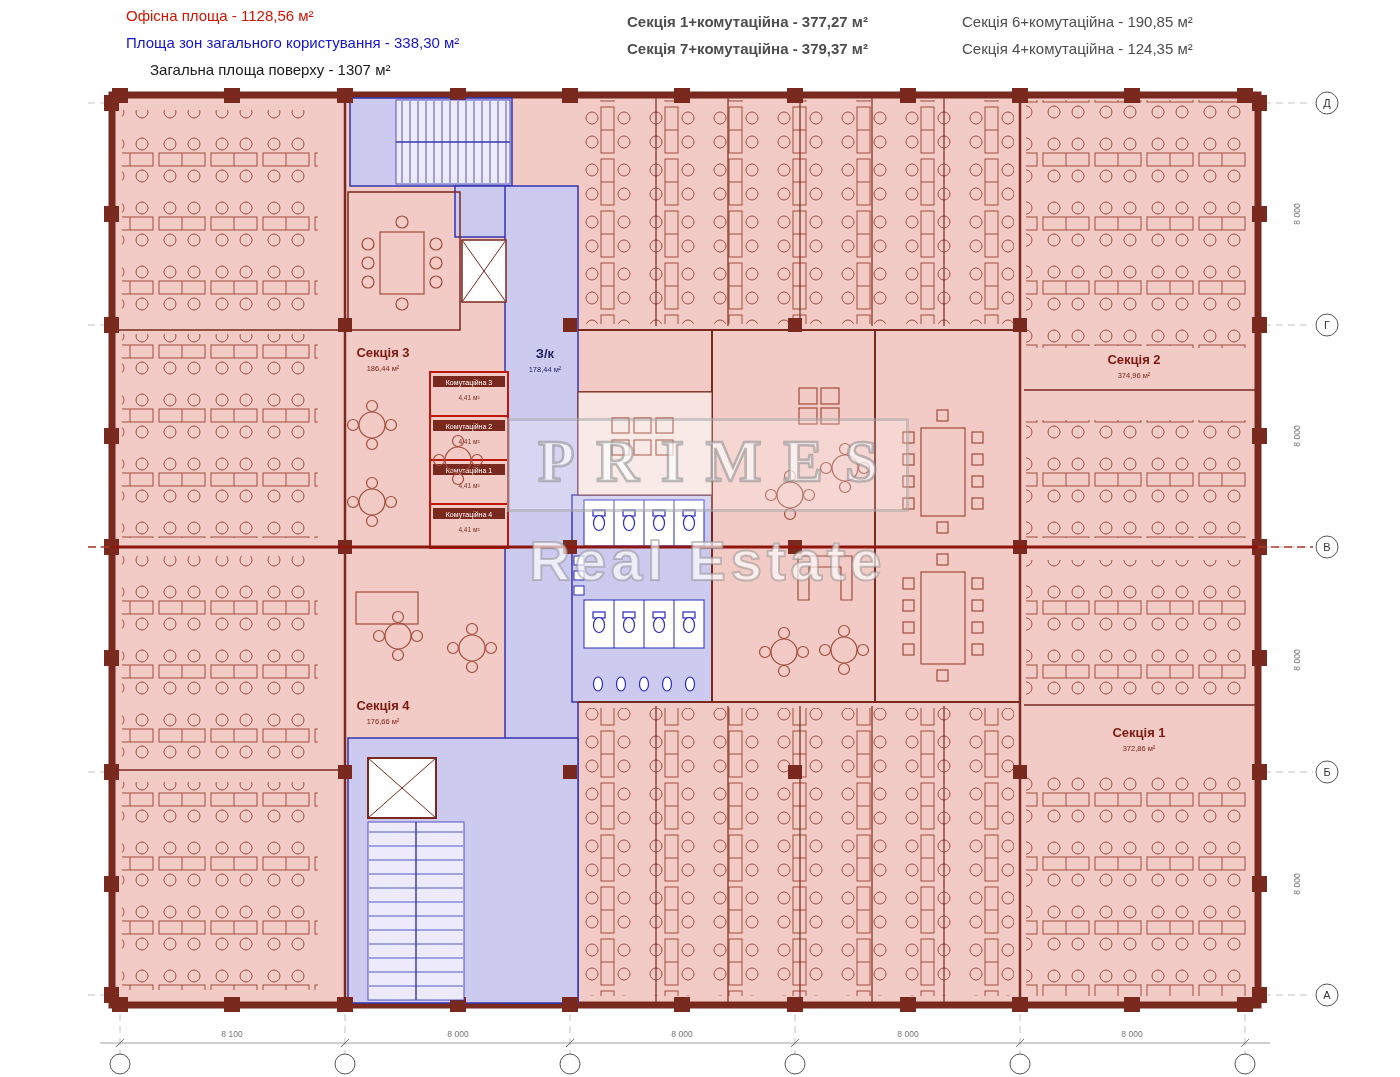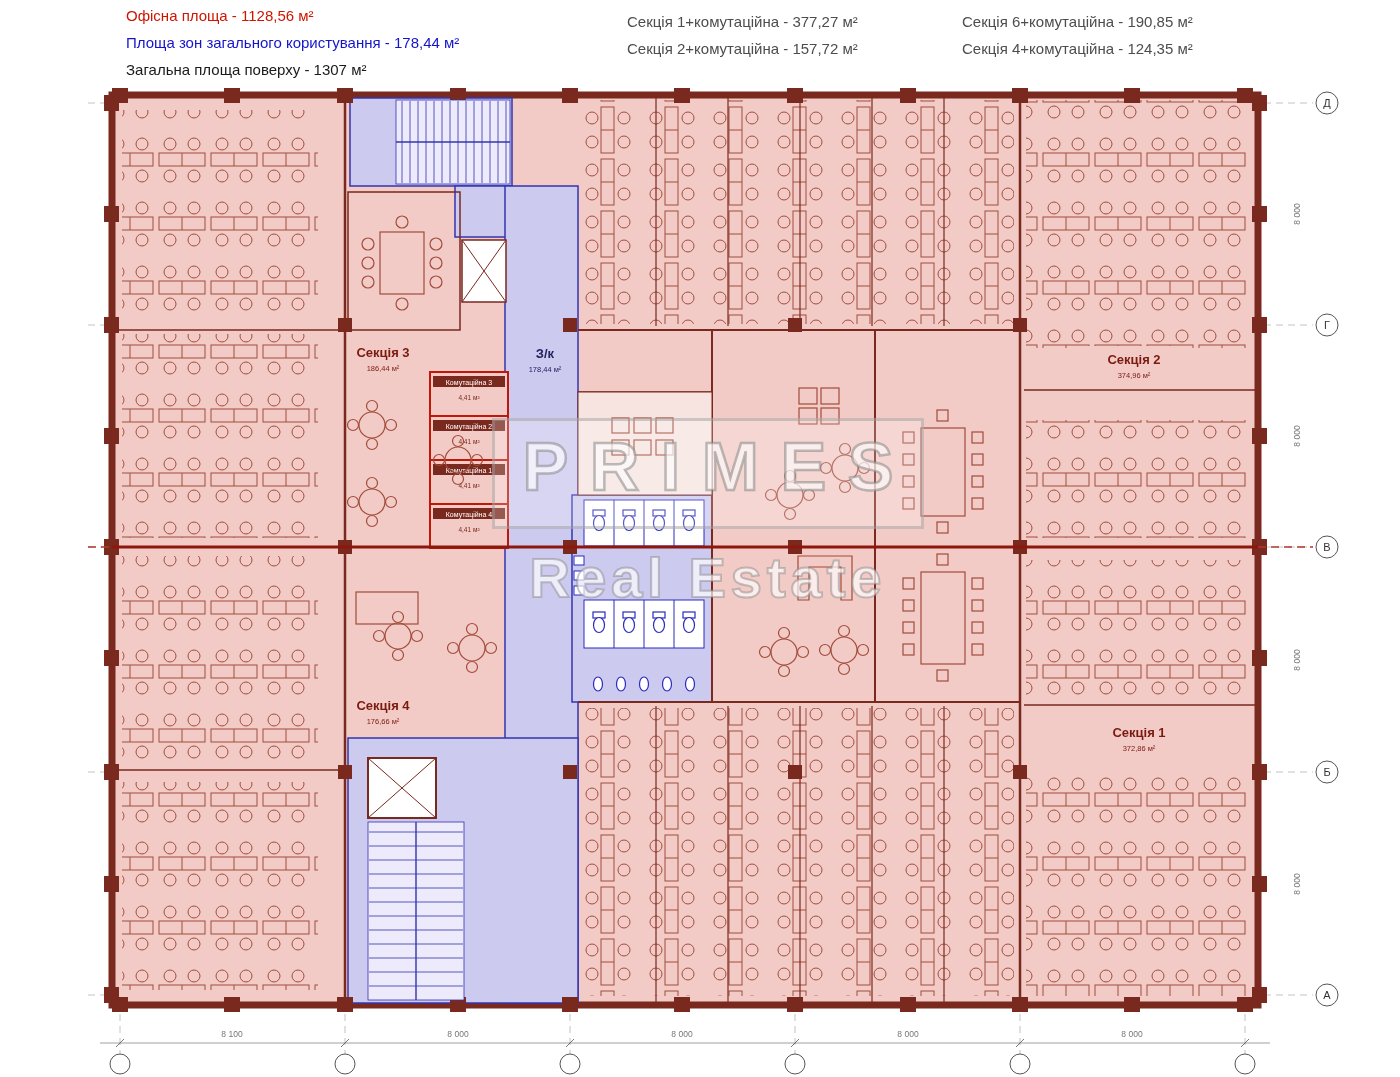--- a/index.html
+++ b/index.html
@@ -5,29 +5,29 @@
   * { margin:0; padding:0; box-sizing:border-box; }
   html,body { background:#fff; }
   body { font-family:"Liberation Sans", sans-serif; }
   .page { position:relative; width:1400px; height:1077px; background:#fff; overflow:hidden; }
   svg.plan { position:absolute; left:0; top:0; font-family:"Liberation Sans", sans-serif; }
 
   .hdr { position:absolute; font-size:15px; line-height:27px; white-space:nowrap; }
   .hdr-left  { left:126px; top:2px; }
   .hdr-left .l1 { color:#cf1500; }
   .hdr-left .l2 { color:#1414cf; }
-  .hdr-left .l3 { color:#1a1a1a; }
-  .hdr-mid   { left:627px; top:8px; color:#4d4d4d; }
+  .hdr-left .l3 { color:#1a1a1a;margin-left:24px; }
+  .hdr-mid   { left:627px; top:8px; color:#4d4d4d;font-weight:bold; }
   .hdr-right { left:962px; top:8px; color:#4d4d4d; }
 
   .watermark { position:absolute; left:468px; top:418px; width:480px; text-align:center;
                z-index:5; pointer-events:none; font-weight:bold; }
-  .wm1 { display:inline-block; font-size:68px; letter-spacing:22px; padding:6px 6px 21px 28px;
+  .wm1 { display:inline-block; font-size:59px; letter-spacing:22px; padding:6px 6px 13px 28px;
          color:rgba(255,255,255,0.62); -webkit-text-stroke:2.5px rgba(135,135,135,0.55);
-         border:3px solid rgba(150,150,150,0.45); background:rgba(255,255,255,0.22); }
+         border:3px solid rgba(150,150,150,0.45); background:rgba(255,255,255,0.22);font-family:Liberation Serif, serif; }
   .wm2 { margin-top:16px; font-size:56px; letter-spacing:5px; font-weight:bold;
          color:rgba(255,255,255,0.66); -webkit-text-stroke:2px rgba(140,140,140,0.5); }
 </style>
 </head>
 <body>
 
 <div class="page">
 
 <svg class="plan" width="1400" height="1077" viewBox="0 0 1400 1077" xmlns="http://www.w3.org/2000/svg">
 
@@ -397,26 +397,26 @@
       <line x1="566" y1="1047" x2="574" y2="1039" stroke="#555555"></line>
       <line x1="791" y1="1047" x2="799" y2="1039" stroke="#555555"></line>
       <line x1="1016" y1="1047" x2="1024" y2="1039" stroke="#555555"></line>
       <line x1="1241" y1="1047" x2="1249" y2="1039" stroke="#555555"></line>
     </g>
   </g>
 </svg>
 
 <div class="hdr hdr-left">
   <div class="l1">Офісна площа - 1128,56 м²</div>
-  <div class="l2">Площа зон загального користування - 178,44 м²</div>
+  <div class="l2">Площа зон загального користування - 338,30 м²</div>
   <div class="l3">Загальна площа поверху - 1307 м²</div>
 </div>
 <div class="hdr hdr-mid">
   <div>Секція 1+комутаційна - 377,27 м²</div>
-  <div>Секція 2+комутаційна - 157,72 м²</div>
+  <div>Секція 7+комутаційна - 379,37 м²</div>
 </div>
 <div class="hdr hdr-right">
   <div>Секція 6+комутаційна - 190,85 м²</div>
   <div>Секція 4+комутаційна - 124,35 м²</div>
 </div>
 
 <div class="watermark">
   <div class="wm1">PRIMES</div>
   <div class="wm2">Real Estate</div>
 </div>

